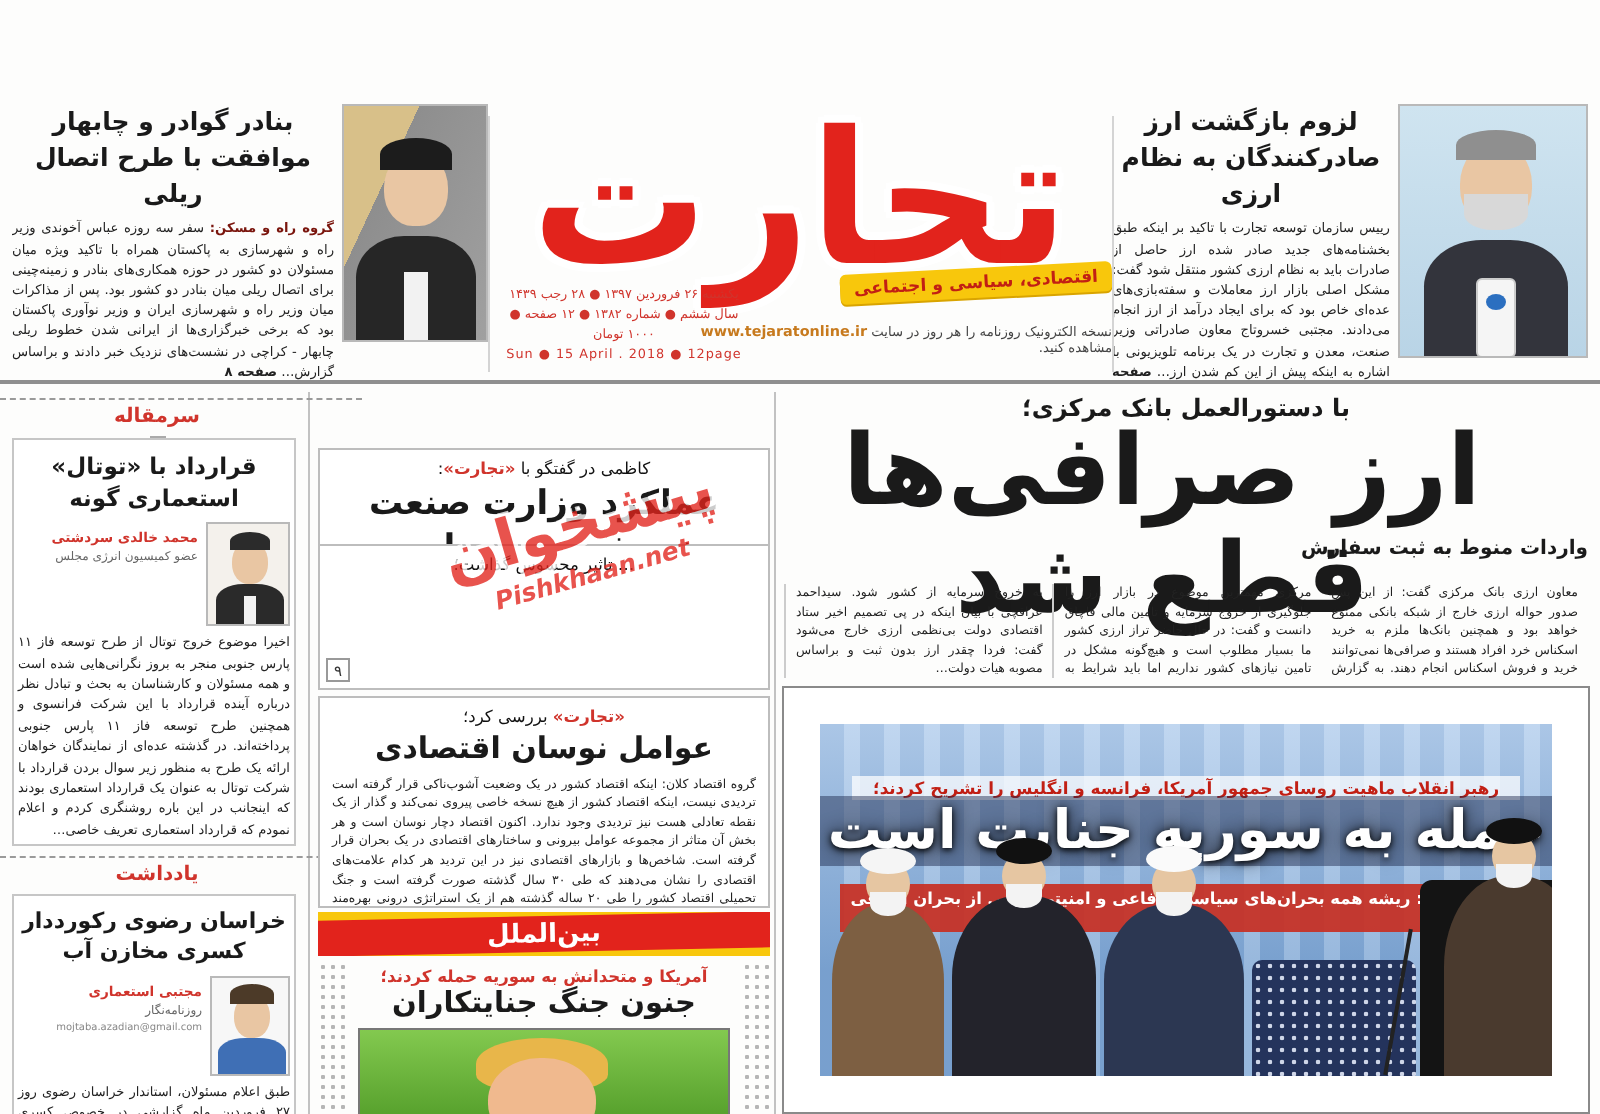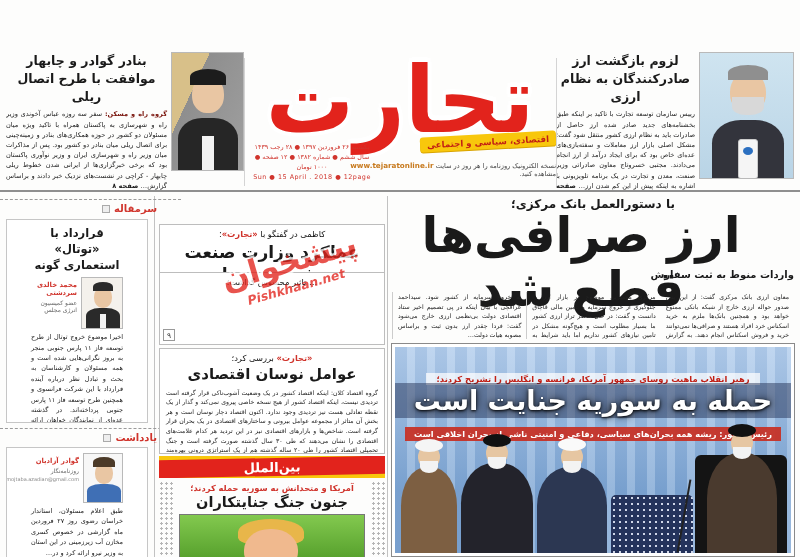--- a/index.html
+++ b/index.html
@@ -53,25 +53,25 @@
   .shirt { position:absolute; bottom:0; background:#f2f2f2; }
   .mic { position:absolute; background:#f5f5f5; border:1px solid #ccc; border-radius:3px; }
   .miclogo { position:absolute; background:#2b6fc0; border-radius:50%; }
 
   
   .vdiv1 { position:absolute; left:154px; top:196px; height:361px; width:1px; background:#c2c2c2; }
   .vdiv2 { position:absolute; left:387px; top:196px; height:361px; width:1px; background:#c2c2c2; }
 
   
   .seclabel { position:absolute; left:0; width:181px; border-top:1px dashed #9a9a9a;
-              padding:3px 24px 0 0; display:flex; align-items:center; justify-content:flex-start; gap:4px; }
+              padding:3px 24px 0 0; display:flex; align-items:center; justify-content:flex-start; gap:4px;flex-direction:column; }
   .seclabel .word { color:#d0342c; font-weight:bold; font-size:10px; }
   .seclabel .sq { width:8px; height:8px; border:1px solid #aaa; background:#eee; }
 
-  .lbox { position:absolute; left:6px; width:142px; border:1px solid #c6c6c6; padding:5px 24px;
+  .lbox { position:absolute; left:6px; width:142px; border:1px solid #c6c6c6; padding:5px 2px;
           overflow:hidden; background:#fff; }
   .lbox-head { font-weight:bold; font-size:11.5px; line-height:1.4; text-align:center; margin-bottom:4px; }
   .author-row { display:flex; gap:4px; margin-bottom:3px; }
   .author-meta { flex:1; padding-top:4px; }
   .author-name { color:#d0342c; font-weight:bold; font-size:6.8px; }
   .author-role { color:#666; font-size:6px; margin-top:2px; }
   .author-mail { color:#888; font-size:5px; direction:ltr; text-align:right; margin-top:2px; }
   .p-ed { width:42px; height:52px; background:#f4f1ec; }
   .p-note { width:40px; height:50px; background:#f7f7f7; }
   .lbox-body { font-size:6.5px; line-height:1.6; text-align:justify; color:#222; }
@@ -116,21 +116,21 @@
             font-weight:bold; font-size:49px; line-height:1.1; letter-spacing:-1px; }
   .lead-s { position:absolute; left:392px; top:269px; width:402px; text-align:right;
             font-weight:bold; font-size:10px; }
   .lead-cols { position:absolute; left:392px; top:292px; width:402px; height:47px; display:flex;
                direction:rtl; overflow:hidden; }
   .lead-col { flex:1; padding:0 5px; font-size:6.2px; line-height:1.55; text-align:justify; color:#222; }
   .lead-col + .lead-col { border-left:1px solid #ccc; }
 
   
   .bigphoto { position:absolute; left:391px; top:343px; width:404px; height:214px;
-              border:1px solid #8a8a8a; background:#fff; padding:3px; }
+              border:1px solid #8a8a8a; background:#fff; padding:18px; }
   .bp-inner { position:relative; width:100%; height:100%; overflow:hidden;
      background:repeating-linear-gradient(90deg,#7ea8d9 0 12px,#9fc1e8 12px 20px); }
   .bp-inner::before { content:""; position:absolute; inset:0;
      background:linear-gradient(rgba(255,255,255,.35),rgba(0,0,0,.05) 70%); }
   .bp-k { position:absolute; top:20px; left:0; right:0; text-align:center; }
   .bp-k span { display:inline-block; background:rgba(255,255,255,.72); color:#c21f14;
                font-weight:bold; font-size:8.4px; padding:1px 10px; }
   .bp-h { position:absolute; top:36px; left:0; right:0; text-align:center; background:rgba(25,35,70,.45);
           color:#fff; font-weight:bold; font-size:27px; padding:2px 0;
           text-shadow:0 1px 3px #000,0 0 9px rgba(0,0,0,.85); }
@@ -248,28 +248,32 @@
     <div class="lbox-body">اخیرا موضوع خروج توتال از طرح توسعه فاز ۱۱ پارس جنوبی منجر به بروز نگرانی‌هایی شده است و همه مسئولان و کارشناسان به بحث و تبادل نظر درباره آینده قرارداد با این شرکت فرانسوی و همچنین طرح توسعه فاز ۱۱ پارس جنوبی پرداخته‌اند. در گذشته عده‌ای از نمایندگان خواهان ارائه یک طرح به منظور زیر سوال بردن قرارداد با شرکت توتال به عنوان یک قرارداد استعماری بودند که اینجانب در این باره روشنگری کردم و اعلام نمودم که قرارداد استعماری تعریف خاصی…</div>
 
   </div>
 
   <div class="seclabel" style="top:428px;">
     <span class="word">یادداشت</span>
     <span class="sq"></span>
   </div>
 
   <div class="lbox" style="top:447px;height:110px;border-bottom:none;">
+    <div class="lbox-head" style="font-size:11px;">
+      <div>خراسان رضوی رکورددار</div>
+      <div>کسری مخازن آب</div>
+    </div>
     <div class="author-row">
       <div class="portrait p-note">
         <div class="suit" style="left:3px;width:34px;height:18px;background:#3f6fb5;"></div>
         <div class="head" style="left:11px;top:8px;width:18px;height:22px;"></div>
         <div class="hair" style="left:9px;top:3px;width:22px;height:10px;background:#4c3a28;"></div>
       </div>
       <div class="author-meta">
-        <div class="author-name">گوادر آزادیان</div>
+        <div class="author-name">مجتبی استعماری</div>
         <div class="author-role">روزنامه‌نگار</div>
         <div class="author-mail">mojtaba.azadian@gmail.com</div>
       </div>
     </div>
     <div class="lbox-body">طبق اعلام مسئولان، استاندار خراسان رضوی روز ۲۷ فروردین ماه گزارشی در خصوص کسری مخازن آب زیرزمینی در این استان به وزیر نیرو ارائه کرد و در…</div>
   </div>
 
   <div class="mbox" style="top:180px;height:71px;margin-top:44px;">
     <div class="mk">
       <span>کاظمی در گفتگو با</span>

